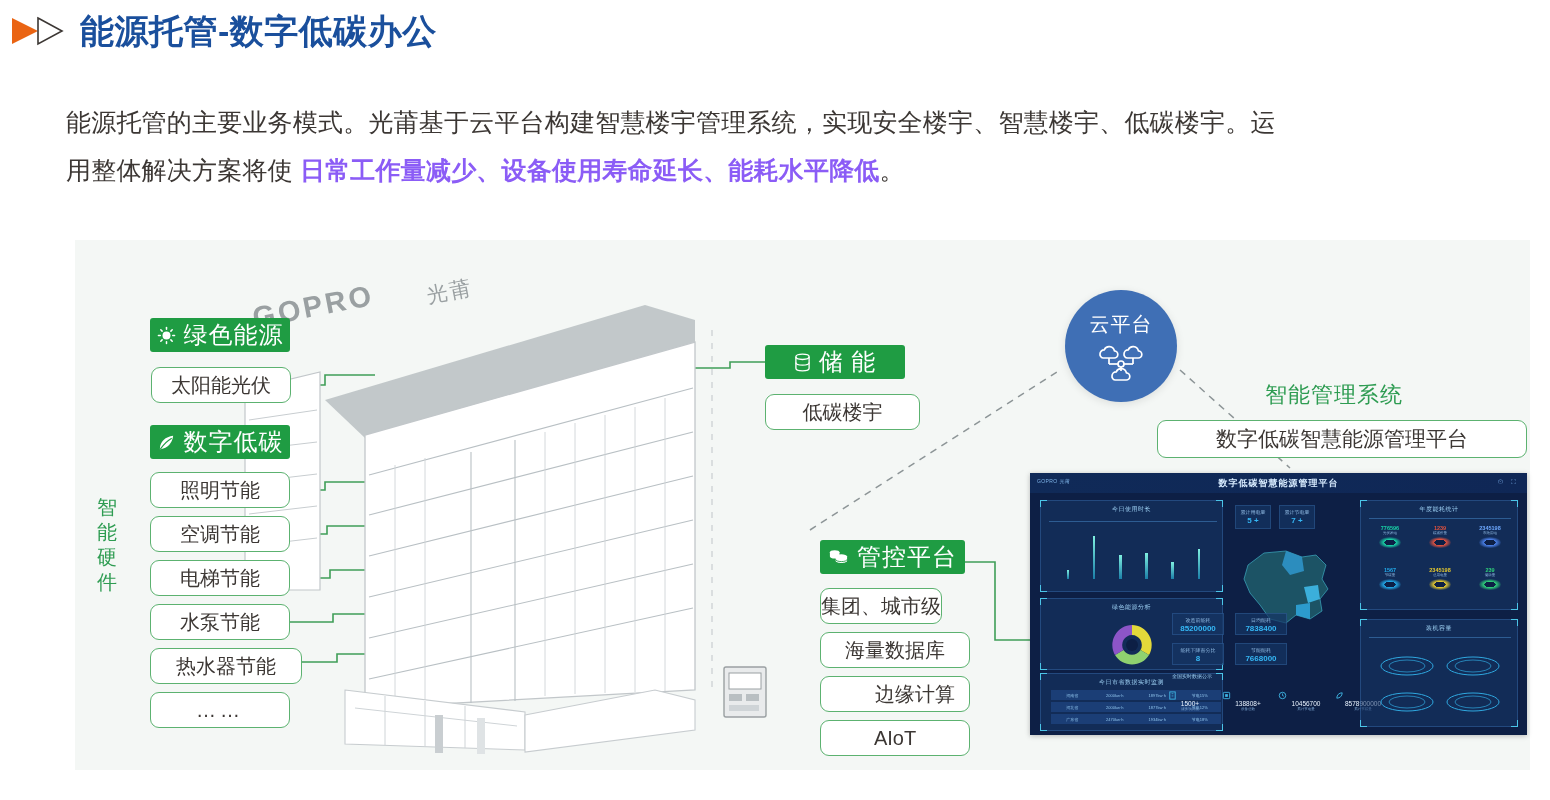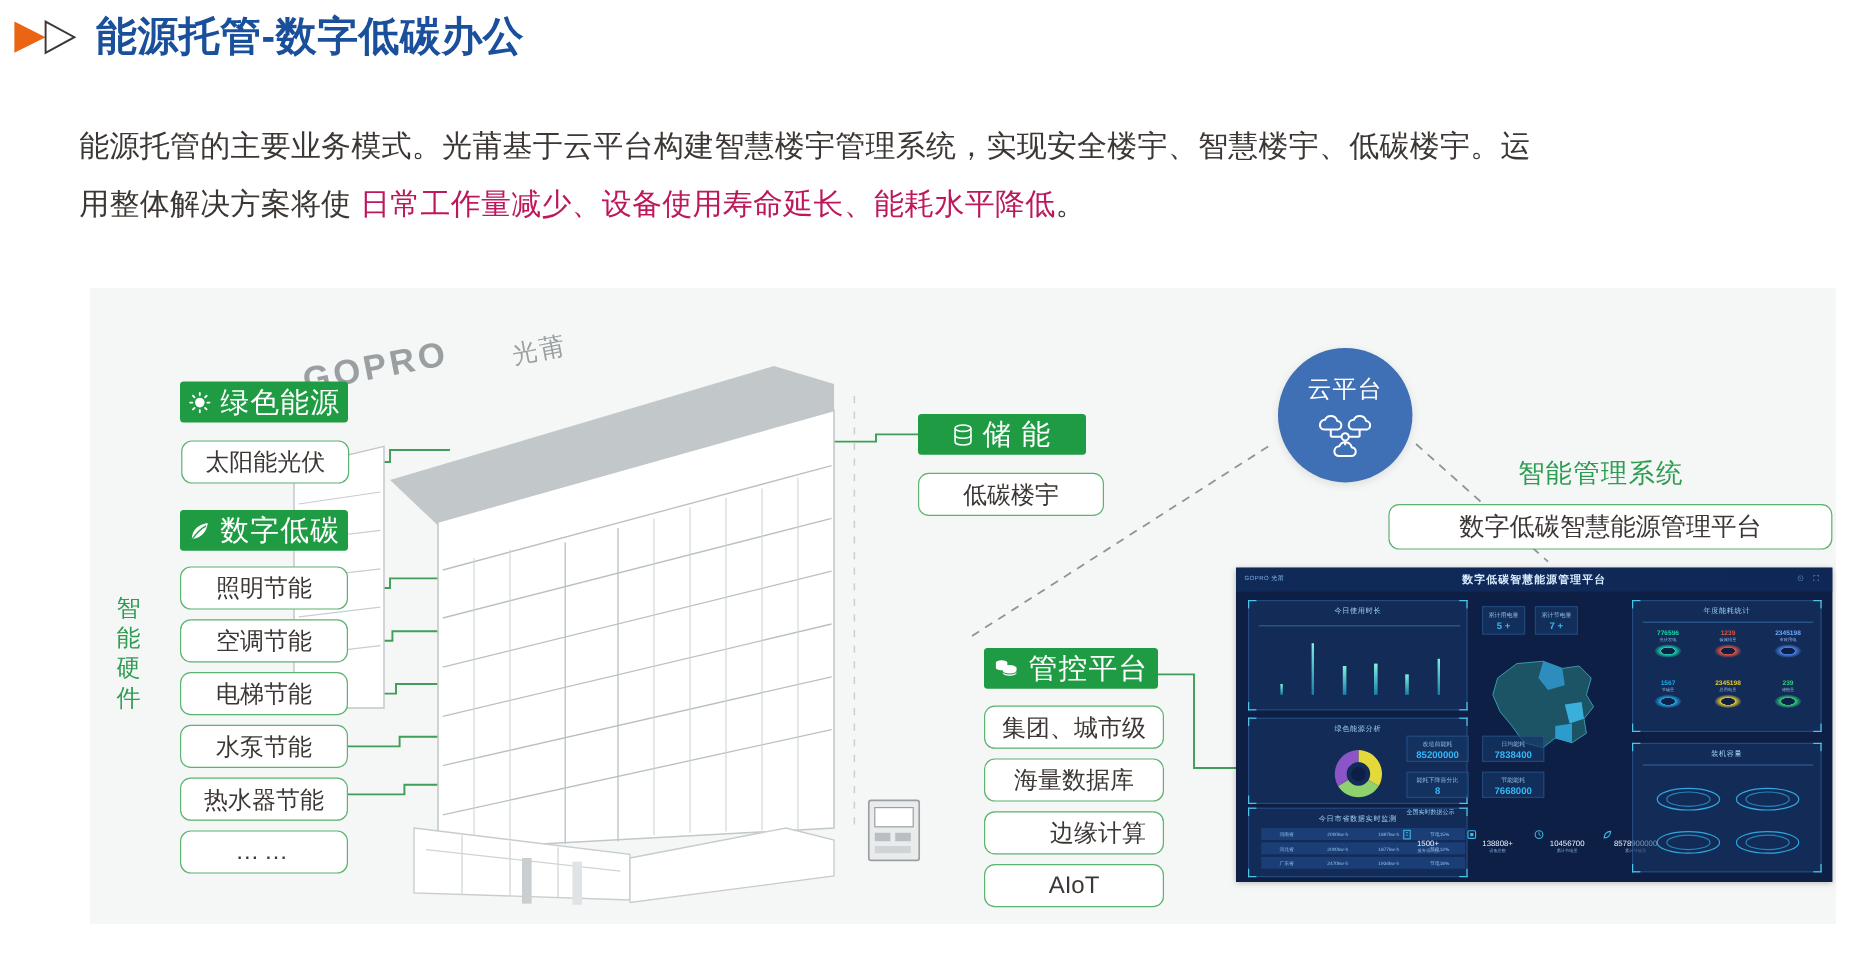--- a/index.html
+++ b/index.html
@@ -21,21 +21,21 @@
     font-size: 34px; font-weight: bold; color: #1a4f9c;
     letter-spacing: 0.5px; line-height: 1;
     white-space: nowrap;
   }
 
   .body-copy {
     position: absolute; left: 66px; top: 98px; width: 1470px;
     font-size: 25px; color: #3c3734; line-height: 48px;
     letter-spacing: 0.2px;
   }
-  .body-copy .hl { color: #be185d; font-weight: normal; }
+  .body-copy .hl { color: #8b5cf6; font-weight: bold; }
 
   
   .diagram {
     position: absolute; left: 75px; top: 240px;
     width: 1455px; height: 530px;
     background: #f4f7f5;
   }
 
   
   .building-wrap { position: absolute; left: 150px; top: 20px; width: 520px; height: 500px; }
@@ -274,21 +274,21 @@
       </div>
     <div class="chip-box" style="left:75px; top:232px; width:140px;">
       <span>照明节能</span>
       </div>
     <div class="chip-box" style="left:75px; top:320px; width:140px;">
       <span>电梯节能</span>
       </div>
     <div class="chip-box" style="left:75px; top:364px; width:140px;">
       <span>水泵节能</span>
       </div>
-    <div class="chip-box" style="left:75px; top:408px; width:140px;">
+    <div class="chip-box" style="left:75px; top:408px; width:152px;">
       <span>热水器节能</span>
       </div>
     <div class="chip-box" style="left:75px; top:452px; width:140px; letter-spacing:4px;">
       <span>……</span>
       </div>
 
     <div class="chip-head" style="left:690px; top:105px; width:140px;">
       <svg width="17" height="19" viewBox="0 0 18 20">
         <ellipse cx="9" cy="4" rx="7" ry="2.8" fill="none" stroke="#fff" stroke-width="1.4"></ellipse>
         <path d="M2 4 V16 C2 17.6 5.1 18.8 9 18.8 C12.9 18.8 16 17.6 16 16 V4" fill="none" stroke="#fff" stroke-width="1.4"></path>
@@ -303,21 +303,21 @@
     <div class="chip-head" style="left:745px; top:300px; width:145px;">
       <svg width="21" height="18" viewBox="0 0 22 18">
         <ellipse cx="7" cy="4" rx="5" ry="2.1" fill="#fff"></ellipse>
         <path d="M2 4 V8.5 C2 9.7 4.2 10.7 7 10.7 C9.8 10.7 12 9.7 12 8.5 V4" fill="#fff"></path>
         <ellipse cx="14" cy="8.5" rx="6" ry="2.4" fill="#fff"></ellipse>
         <path d="M8 8.5 V13 C8 14.3 10.7 15.4 14 15.4 C17.3 15.4 20 14.3 20 13 V8.5" fill="#fff"></path>
         <path d="M8 11.5 C8 12.8 10.7 13.8 14 13.8 C17.3 13.8 20 12.8 20 11.5" fill="none" stroke="#1f9c43" stroke-width="0.9"></path>
       </svg>
       <span>管控平台</span>
     </div>
-    <div class="chip-box" style="left:745px; top:348px; width:150px;">
+    <div class="chip-box" style="left:745px; top:348px; width:122px;">
       <span>集团、城市级</span>
       </div>
     <div class="chip-box" style="left:745px; top:392px; width:150px;">
       <span>海量数据库</span>
       </div>
     <div class="chip-box" style="left:745px; top:436px; width:150px;padding-left:40px;">
       <span>边缘计算</span>
       </div>
     <div class="chip-box" style="left:745px; top:480px; width:150px;">
       <span>AIoT</span>

